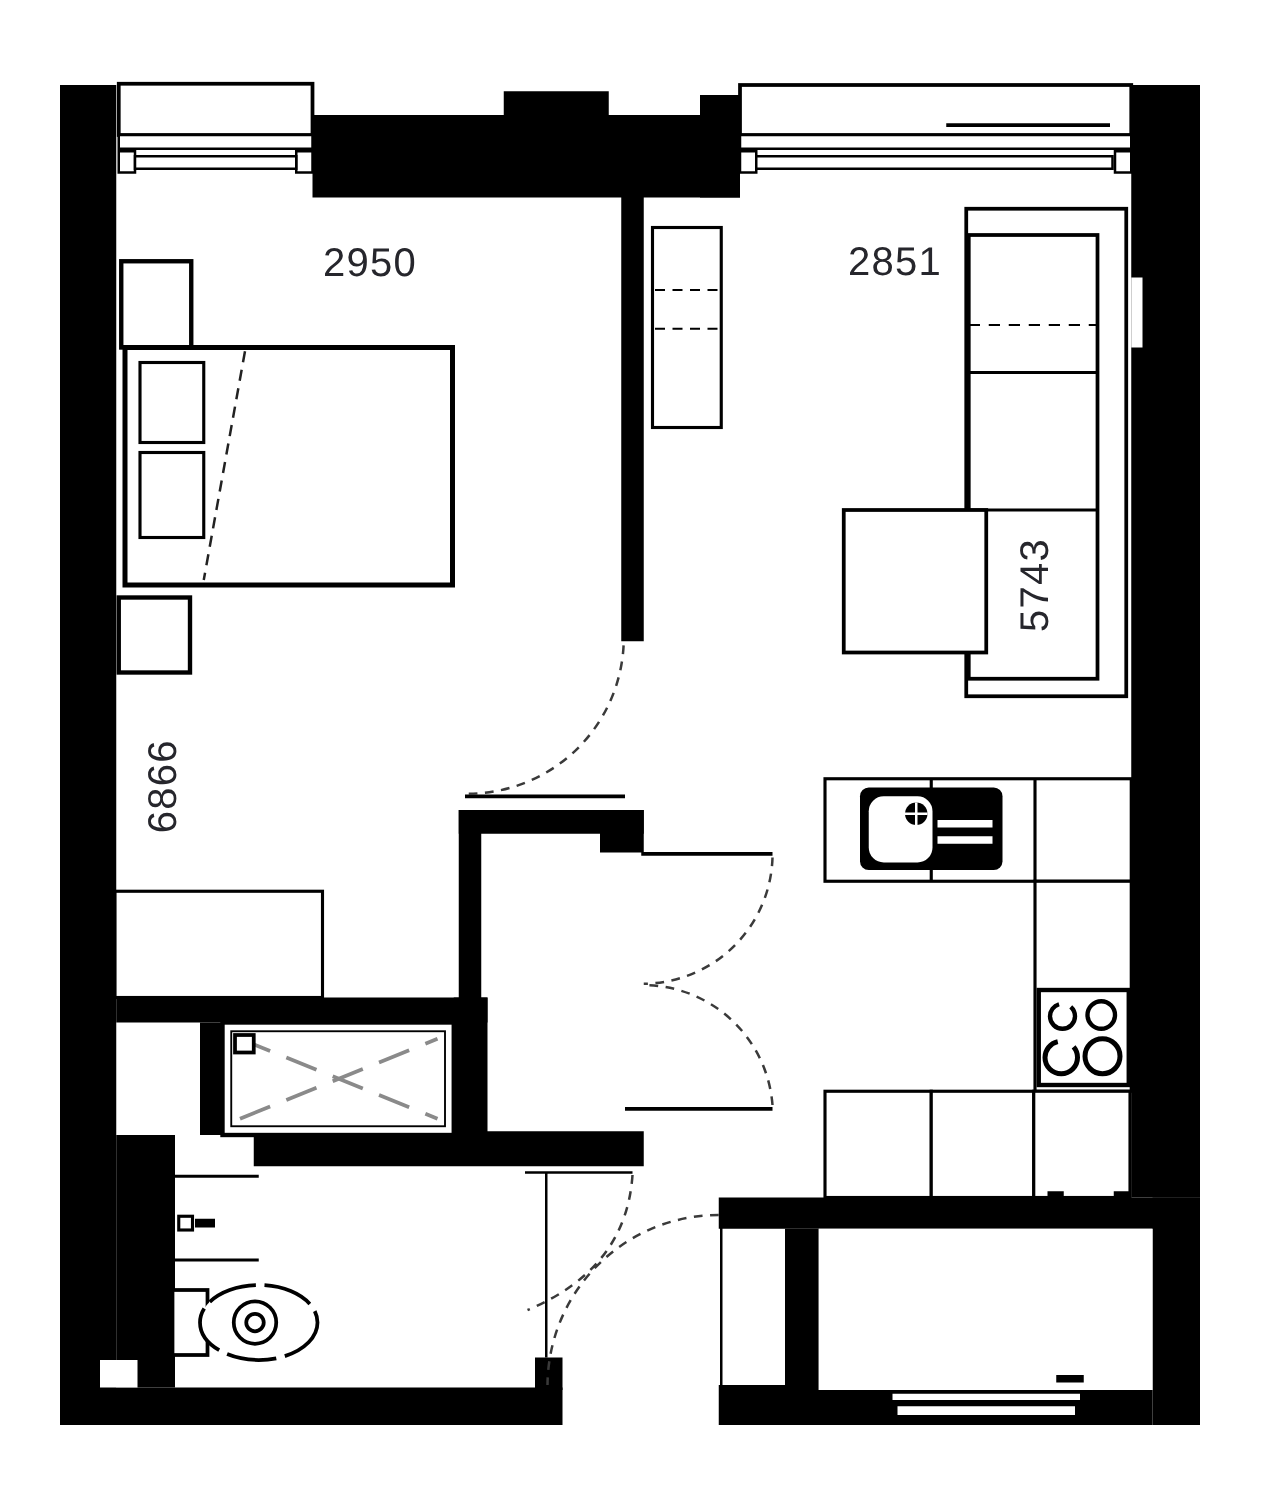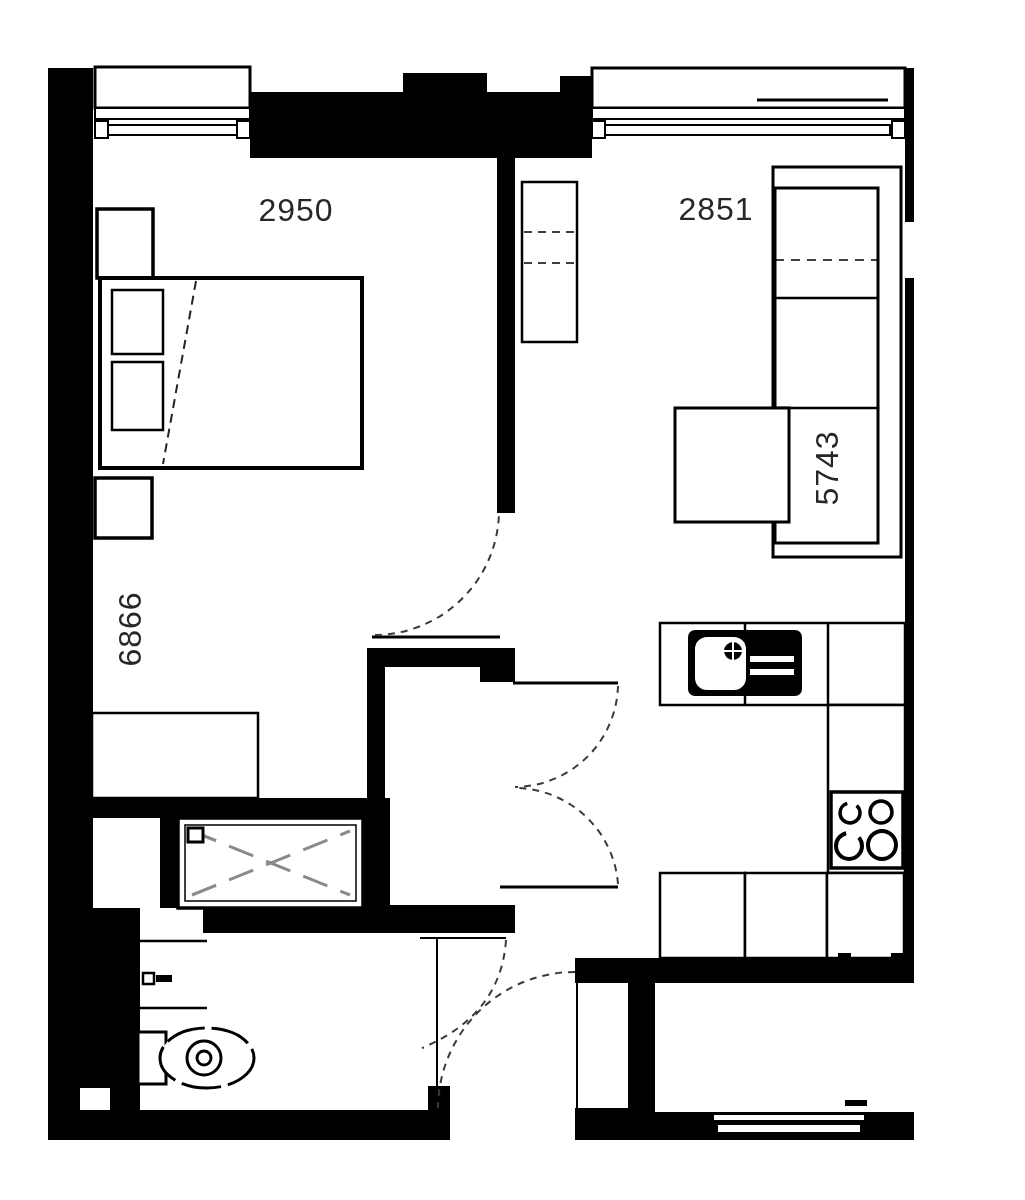--- a/index.html
+++ b/index.html
@@ -1,16 +1,16 @@
 <!DOCTYPE html>
 <html><head>
 <meta charset="utf-8">
 <style>
   html,body{margin:0;padding:0;background:#ffffff;}
-  .plan-wrap{width:914px;height:1200px;position:relative;background:#ffffff;overflow:hidden;}
+  .plan-wrap{width:1025px;height:1200px;position:relative;background:#ffffff;overflow:hidden;}
   svg{display:block;}
   text.dim{font-family:"Liberation Sans","DejaVu Sans",sans-serif;font-size:32px;fill:#26262c;letter-spacing:1px;}
 </style>
 </head>
 <body>
 
 <div class="plan-wrap">
 <svg width="1025" height="1200" viewBox="0 0 1025 1200">
 
   <rect x="0" y="0" width="1025" height="1200" fill="#ffffff"></rect>

